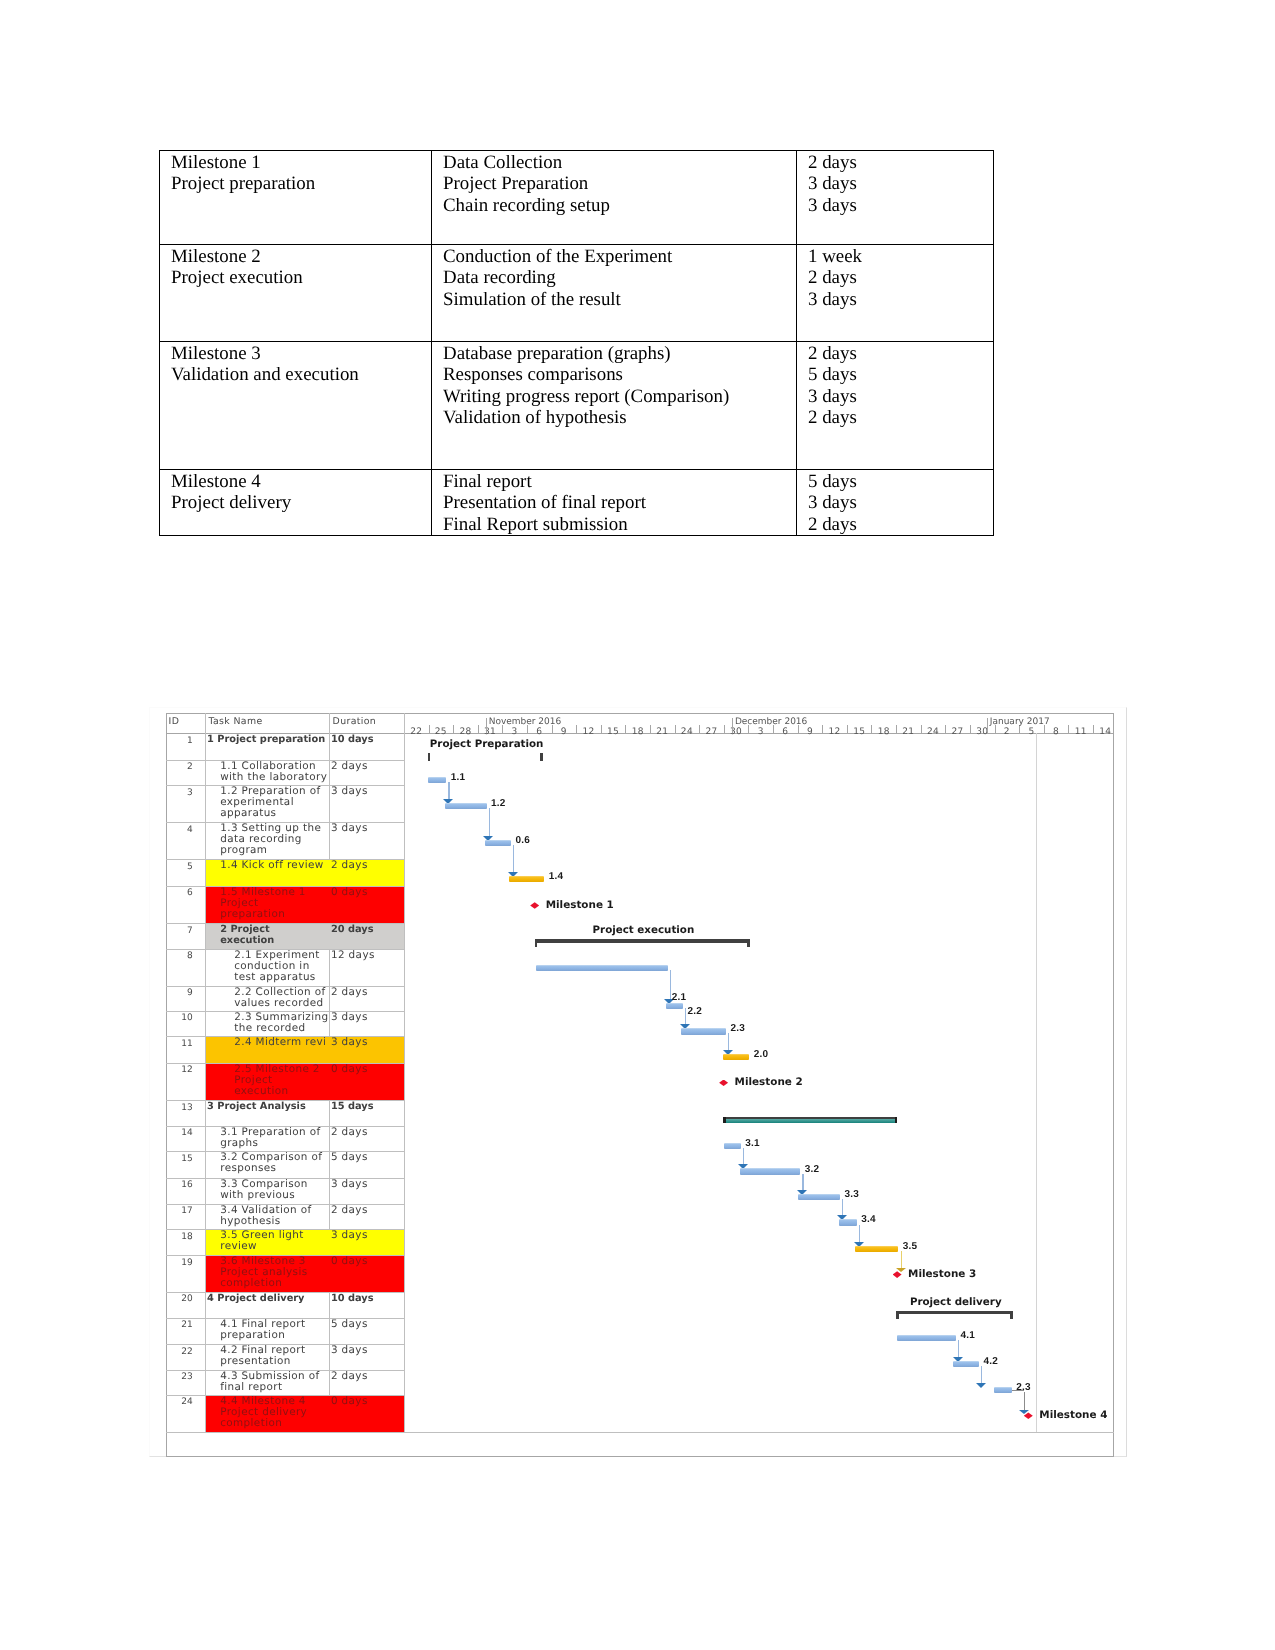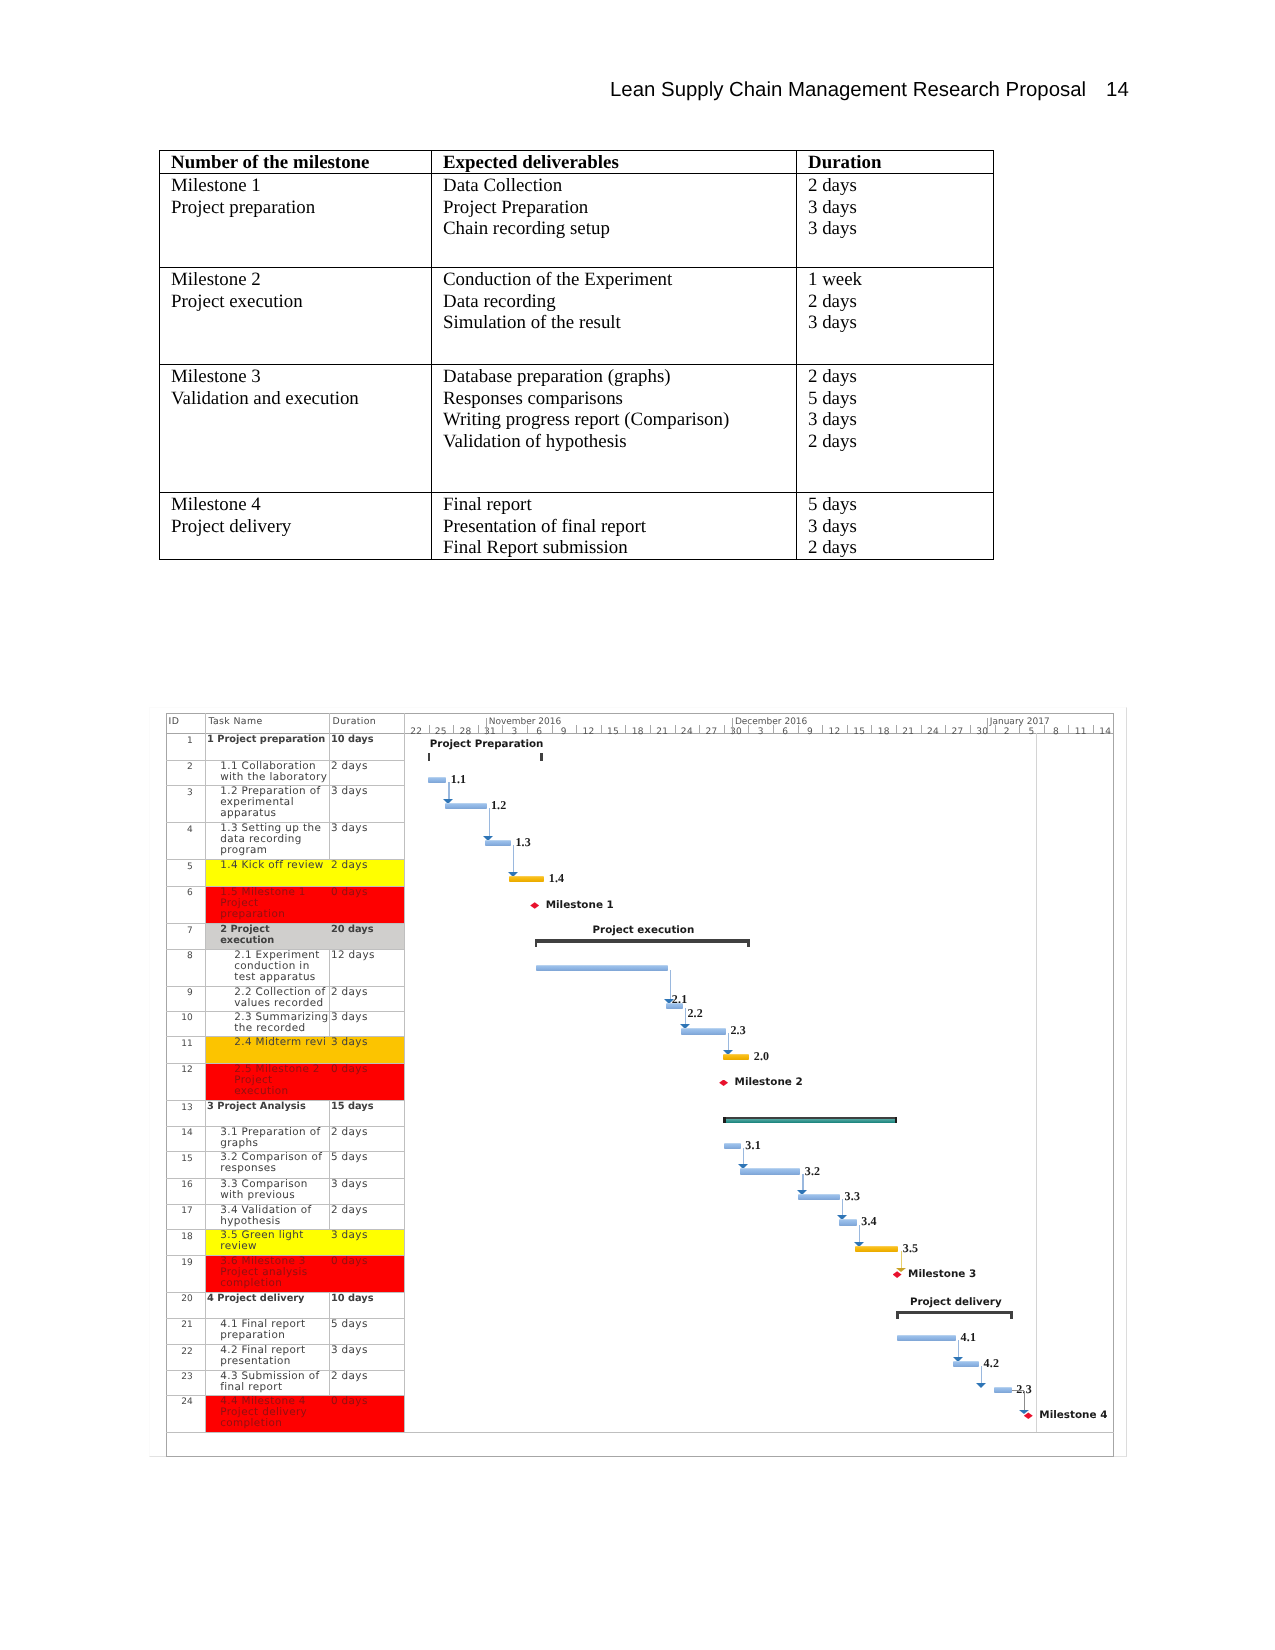--- a/index.html
+++ b/index.html
@@ -26,59 +26,39 @@
   .vline{position:absolute;background:#bfbfbf;width:1px;top:0;}
   .hline{position:absolute;background:#bfbfbf;height:1px;}
   .ghead{position:absolute;font-size:9.4px;color:#4a4a4a;font-family:"DejaVu Sans",sans-serif;letter-spacing:.35px;}
   .idtxt{position:absolute;font-size:9px;color:#4a4a4a;text-align:right;font-family:"DejaVu Sans",sans-serif;}
   .tname{position:absolute;font-size:10.4px;color:#404040;line-height:11.0px;font-family:"DejaVu Sans",sans-serif;letter-spacing:.4px;}
   .tdur{position:absolute;font-size:10.4px;color:#404040;line-height:11.0px;font-family:"DejaVu Sans",sans-serif;white-space:nowrap;letter-spacing:.4px;}
   .tname.sum,.tdur.sum{font-size:9.8px;font-weight:bold;letter-spacing:0;}
   .tname.ms,.tdur.ms{color:#8e1111;}
   .hl{position:absolute;}
   .bar{position:absolute;border-radius:1px;}
-  .barlab{position:absolute;font-size:12px;letter-spacing:.2px;font-weight:bold;color:#1a1a1a;white-space:nowrap;font-family:Liberation Serif, serif;}
+  .barlab{position:absolute;font-size:10px;letter-spacing:.2px;font-weight:bold;color:#1a1a1a;white-space:nowrap;font-family:Liberation Sans, sans-serif;}
   .sumlab{position:absolute;font-size:10.3px;font-weight:bold;color:#1a1a1a;white-space:nowrap;font-family:"DejaVu Sans",sans-serif;}
   .mslab{position:absolute;font-size:10.4px;font-weight:bold;color:#1a1a1a;white-space:nowrap;font-family:"DejaVu Sans",sans-serif;}
   .tick{position:absolute;font-size:9px;letter-spacing:.3px;color:#565656;text-align:center;white-space:nowrap;font-family:"DejaVu Sans",sans-serif;}
   .monlab{position:absolute;font-size:9px;color:#565656;white-space:nowrap;font-family:"DejaVu Sans",sans-serif;}
   .tickline{position:absolute;background:#a6a6a6;width:1px;}
 </style>
 </head>
 <body>
 
 <div class="pg">
 
-  <div id="doc-header">
-    <span>Lean Supply Chain Management Research Proposal</span><span class="pnum">14</span>
-  </div>
   <table id="ms-table">
   <colgroup>
         <col style="width:272px">
         <col style="width:365px">
         <col style="width:197px">
       </colgroup>
     <tbody>
-      <tr style="height:23px">
-        <td>
-            <div class="pad">
-              <div class="ln hd">Number of the milestone</div>
-            </div>
-          </td>
-        <td>
-            <div class="pad">
-              <div class="ln hd">Expected deliverables</div>
-            </div>
-          </td>
-        <td>
-            <div class="pad">
-              <div class="ln hd">Duration</div>
-            </div>
-          </td>
-      </tr>
       <tr style="height:94px">
         <td>
             <div class="pad">
               <div class="ln">Milestone 1</div>
               <div class="ln">Project preparation</div>
             </div>
           </td>
         <td>
             <div class="pad">
               <div class="ln">Data Collection</div>
@@ -379,21 +359,21 @@
     <div class="gcell" style="left:693.60px;top:538.80px;width:0;height:0;border-left:5.3px solid transparent;border-right:5.3px solid transparent;border-top:5.6px solid #2e75b6;"></div>
     <div class="gcell" style="left:798.30px;top:636.70px;width:1.2px;height:20.60px;background:#9ab8de;"></div>
     <div class="gcell" style="left:793.00px;top:654.10px;width:0;height:0;border-left:5.3px solid transparent;border-right:5.3px solid transparent;border-top:5.6px solid #2e75b6;"></div>
     <div class="gcell" style="left:821.30px;top:663.30px;width:1.2px;height:20.00px;background:#9ab8de;"></div>
     <div class="gcell" style="left:816.00px;top:680.10px;width:0;height:0;border-left:5.3px solid transparent;border-right:5.3px solid transparent;border-top:5.6px solid #2e75b6;"></div>
     <div class="bar" style="left:268.30px;top:73.90px;width:18.10px;height:6.40px;background:linear-gradient(180deg,#c6dcf2 0%,#9cc0ea 22%,#8cb3e3 62%,#7ea4d4 100%);"></div>
     <div class="barlab" style="left:290.70px;top:69.00px;">1.1</div>
     <div class="bar" style="left:285.20px;top:99.80px;width:41.40px;height:6.40px;background:linear-gradient(180deg,#c6dcf2 0%,#9cc0ea 22%,#8cb3e3 62%,#7ea4d4 100%);"></div>
     <div class="barlab" style="left:330.90px;top:94.90px;">1.2</div>
     <div class="bar" style="left:325.20px;top:136.50px;width:25.90px;height:6.40px;background:linear-gradient(180deg,#c6dcf2 0%,#9cc0ea 22%,#8cb3e3 62%,#7ea4d4 100%);"></div>
-    <div class="barlab" style="left:355.40px;top:131.60px;">1.3</div>
+    <div class="barlab" style="left:355.40px;top:131.60px;">0.6</div>
     <div class="bar" style="left:348.70px;top:173.00px;width:35.70px;height:6.40px;background:linear-gradient(180deg,#fcd46b 0%,#f8c01f 22%,#f4b505 62%,#e8a900 100%);"></div>
     <div class="barlab" style="left:388.70px;top:168.10px;">1.4</div>
     <div class="bar" style="left:375.50px;top:262.00px;width:132.00px;height:6.40px;background:linear-gradient(180deg,#c6dcf2 0%,#9cc0ea 22%,#8cb3e3 62%,#7ea4d4 100%);"></div>
     <div class="barlab" style="left:511.80px;top:257.10px;margin-top:32px;">2.1</div>
     <div class="bar" style="left:506.10px;top:300.10px;width:17.00px;height:6.40px;background:linear-gradient(180deg,#c6dcf2 0%,#9cc0ea 22%,#8cb3e3 62%,#7ea4d4 100%);"></div>
     <div class="barlab" style="left:527.40px;top:303px;">2.2</div>
     <div class="bar" style="left:521.00px;top:325.20px;width:45.10px;height:6.40px;background:linear-gradient(180deg,#c6dcf2 0%,#9cc0ea 22%,#8cb3e3 62%,#7ea4d4 100%);"></div>
     <div class="barlab" style="left:570.40px;top:320.30px;">2.3</div>
     <div class="bar" style="left:563.30px;top:350.90px;width:26.10px;height:6.40px;background:linear-gradient(180deg,#fcd46b 0%,#f8c01f 22%,#f4b505 62%,#e8a900 100%);"></div>
     <div class="barlab" style="left:593.70px;top:346.00px;">2.0</div>

